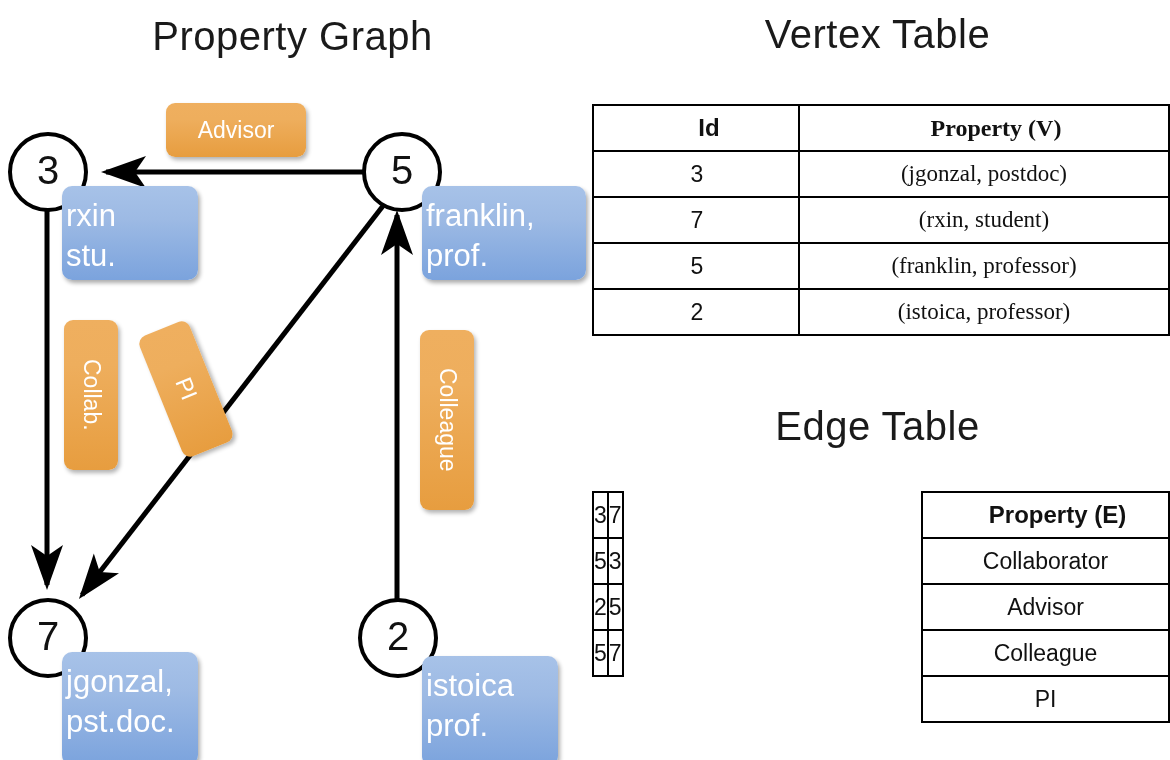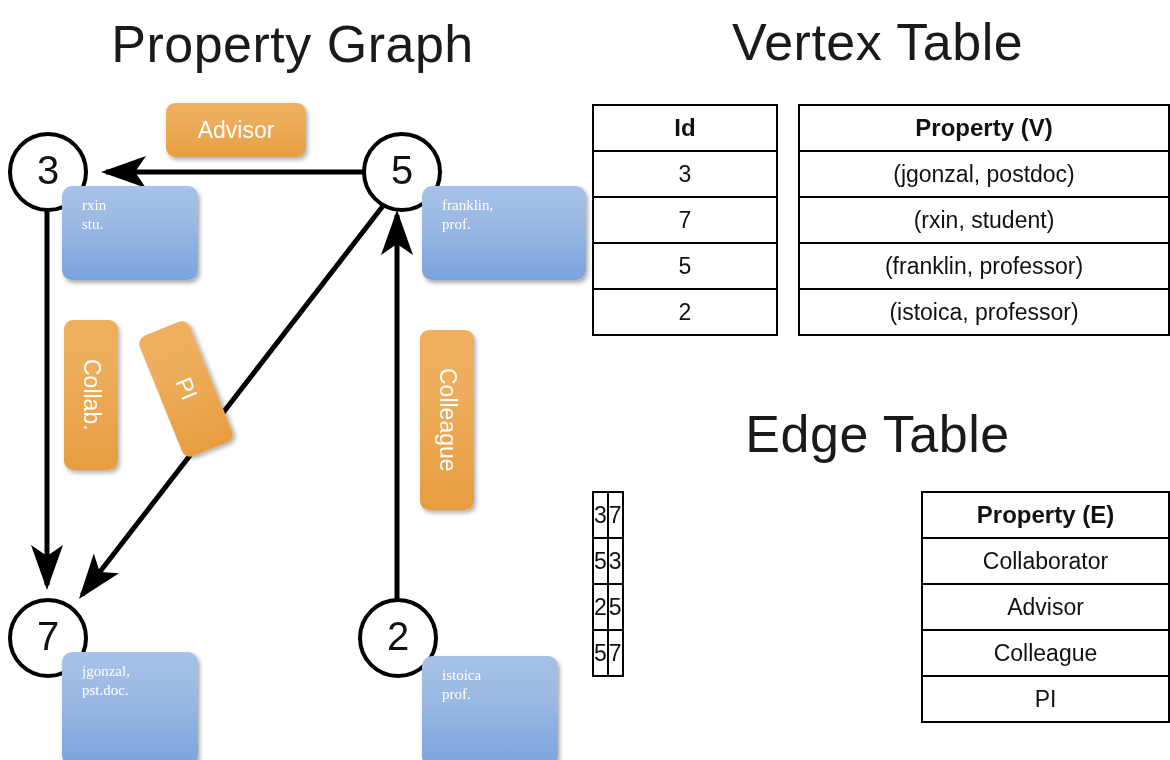--- a/index.html
+++ b/index.html
@@ -12,21 +12,21 @@
     font-family: "Liberation Sans", sans-serif;
     color: #000;
     overflow: hidden;
   }
 
   
   .title {
     position: absolute;
     font-family: "Liberation Sans", sans-serif;
     font-weight: 300;
-    font-size: 52px;
+    font-size: 40px;
     letter-spacing: 0.5px;
     color: #1a1a1a;
     white-space: nowrap;
     text-align: center;
   }
   #title-property-graph { left: 0px;   top: 14px;  width: 585px; }
   #title-vertex-table   { left: 585px; top: 12px;  width: 585px; }
   #title-edge-table     { left: 585px; top: 404px; width: 585px; }
 
   
@@ -53,27 +53,26 @@
   }
   .node span { transform: translateY(-2px); }
 
   
   .prop-box {
     position: absolute;
     border-radius: 10px;
     background: linear-gradient(to bottom, #a7c2e8 0%, #9dbae4 35%, #7ba3dd 100%);
     box-shadow: 2px 3px 4px rgba(0,0,0,0.33);
     color: #ffffff;
-    font-size: 15px;
+    font-size: 31px;
     font-weight: 300;
     line-height: 1.28;
-    padding: 10px 20px;
+    padding: 10px 4px;
     box-sizing: border-box;
     z-index: 5;
-    font-family: Liberation Serif, serif;
   }
 
   
   .edge-label {
     position: absolute;
     border-radius: 9px;
     background: linear-gradient(to bottom, #efaf5f 0%, #eeae5d 30%, #e79d3f 100%);
     box-shadow: 2px 3px 4px rgba(0,0,0,0.30);
     color: #ffffff;
     font-size: 23px;
@@ -100,26 +99,26 @@
     table-layout: fixed;
   }
   table.grid td, table.grid th {
     border: 2px solid #000;
     text-align: center;
     padding: 0;
     height: 44px;
     font-weight: 300;
     background: #fff;
   }
-  table.grid th { font-weight: bold; font-size: 24px; }
+  table.grid th { font-weight: bold; font-size: 24px; padding-left: 24px; }
   .prop-v td, .prop-v th { background: #d6e1f1; }
   .prop-e td, .prop-e th { background: #f7ddc2; }
 
   #vertex-id-tbl   { left: 592px; top: 104px; }
-  #vertex-prop-tbl { left: 798px; top: 104px; }
+  #vertex-prop-tbl { left: 798px; top: 104px; font-family: Liberation Serif, serif; }
   #edge-id-tbl     { left: 592px; top: 491px; }
   #edge-prop-tbl   { left: 921px; top: 491px; }
 </style>
 </head>
 <body>
 
 <div class="title" id="title-property-graph">Property Graph</div>
 <div class="title" id="title-vertex-table">Vertex Table</div>
 <div class="title" id="title-edge-table">Edge Table</div>
 

